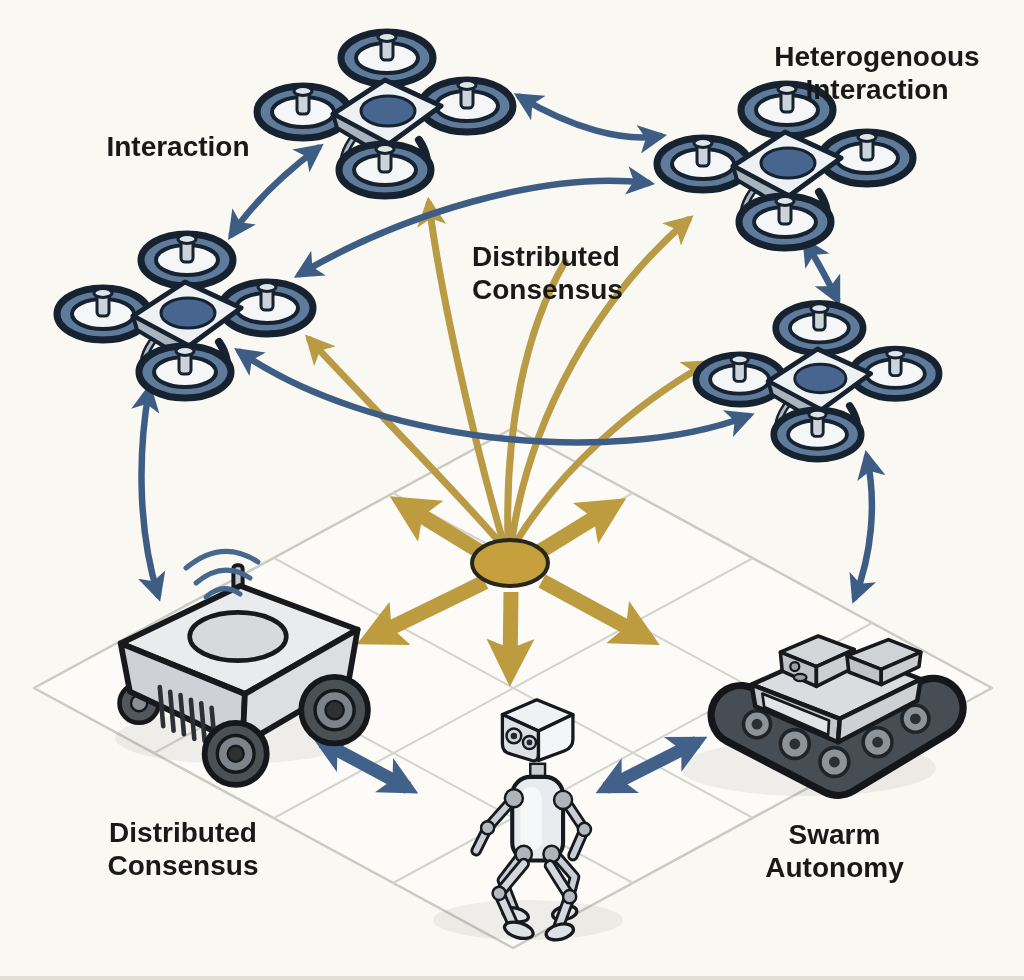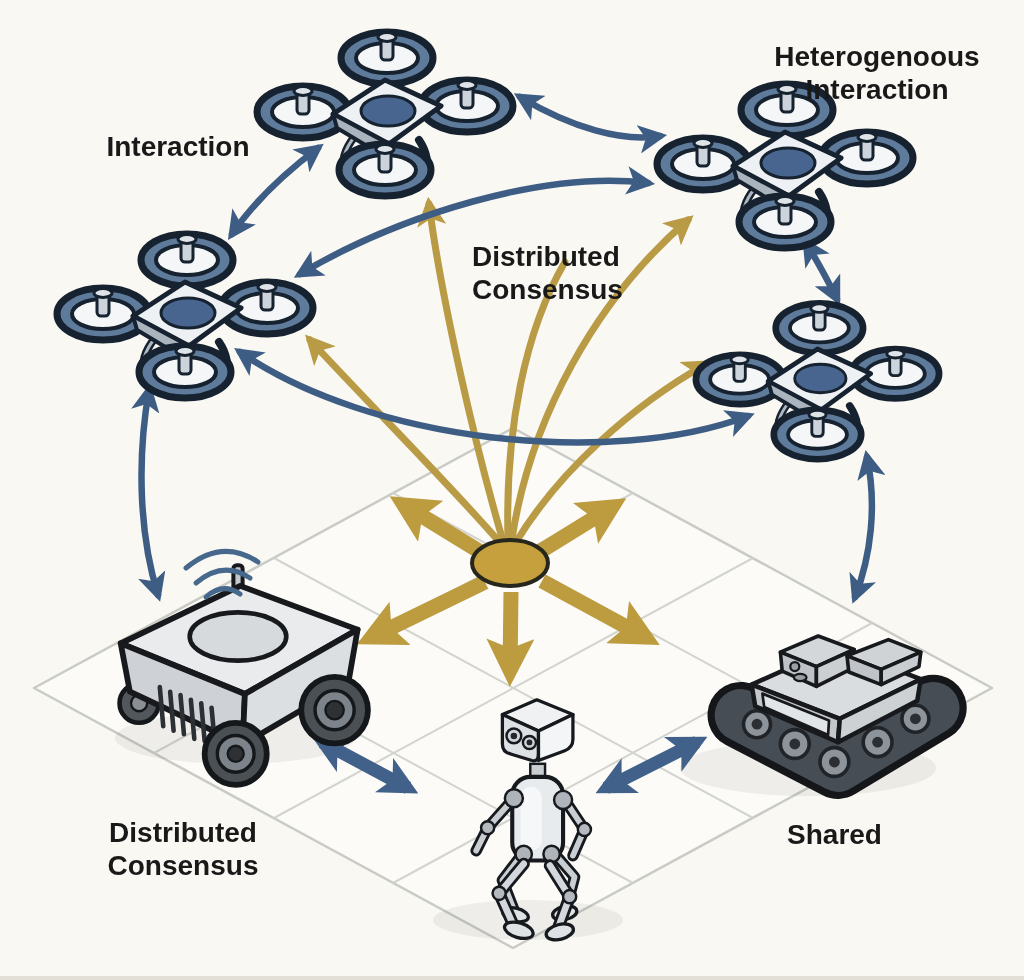--- a/index.html
+++ b/index.html
@@ -226,14 +226,15 @@
   <span>Distributed</span>
   <span>Consensus</span>
 </div>
 
 <div class="lbl" style="left:58px;top:816px;width:250px;">
   <span>Distributed</span>
   <span>Consensus</span>
 </div>
 
 <div class="lbl" style="left:712px;top:818px;width:245px;">
-  <span>Shared</span>
+  <span>Swarm</span>
+  <span>Autonomy</span>
 </div>
 
 </body></html>

